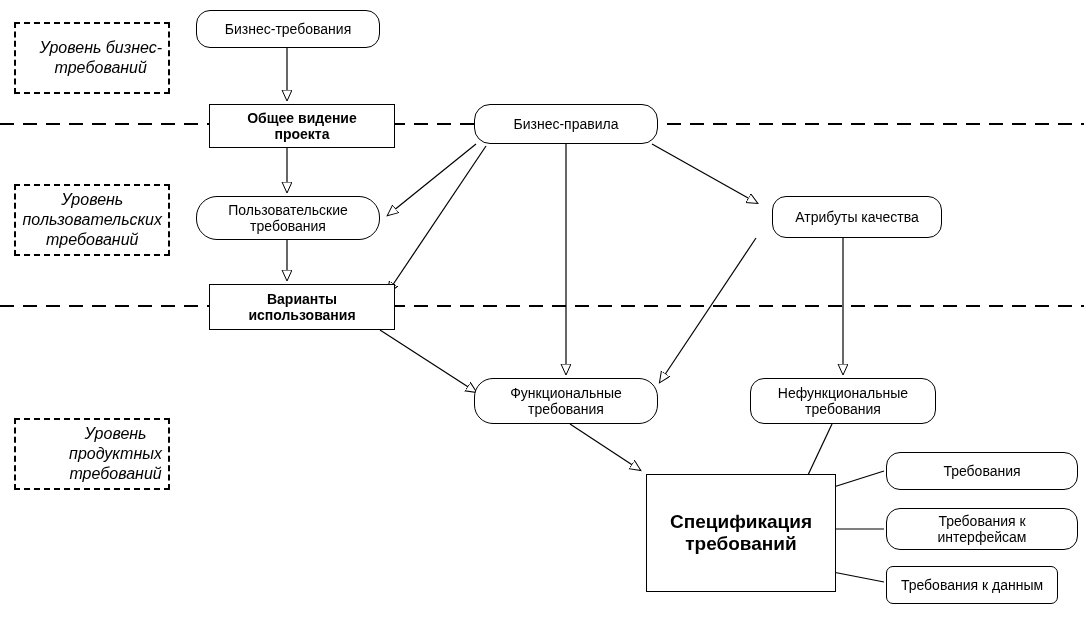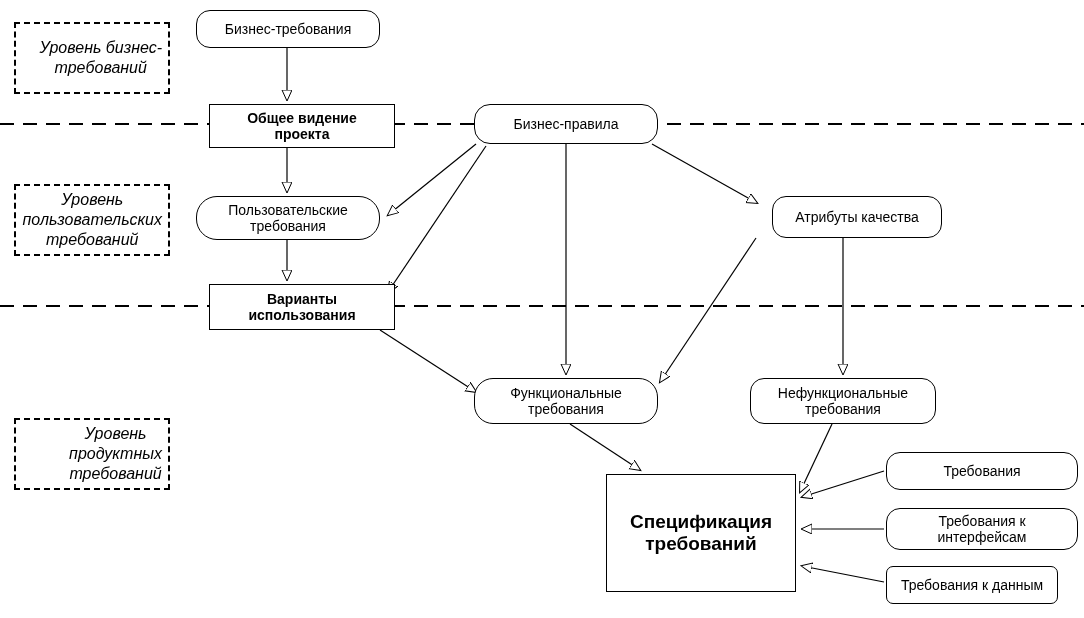--- a/index.html
+++ b/index.html
@@ -41,20 +41,21 @@
   .node.rounded {
     border-radius: 14px;
   }
   .node.bold {
     font-weight: bold;
     margin-left: 15px;
   }
   .node.big {
     font-size: 19px;
     font-weight: bold;
+    margin-left: 40px;
   }
   .level-box {
     position: absolute;
     box-sizing: border-box;
     display: flex;
     align-items: center;
     justify-content: flex-end;
     text-align: center;
     background: #ffffff;
     border: 2px dashed #000000;

